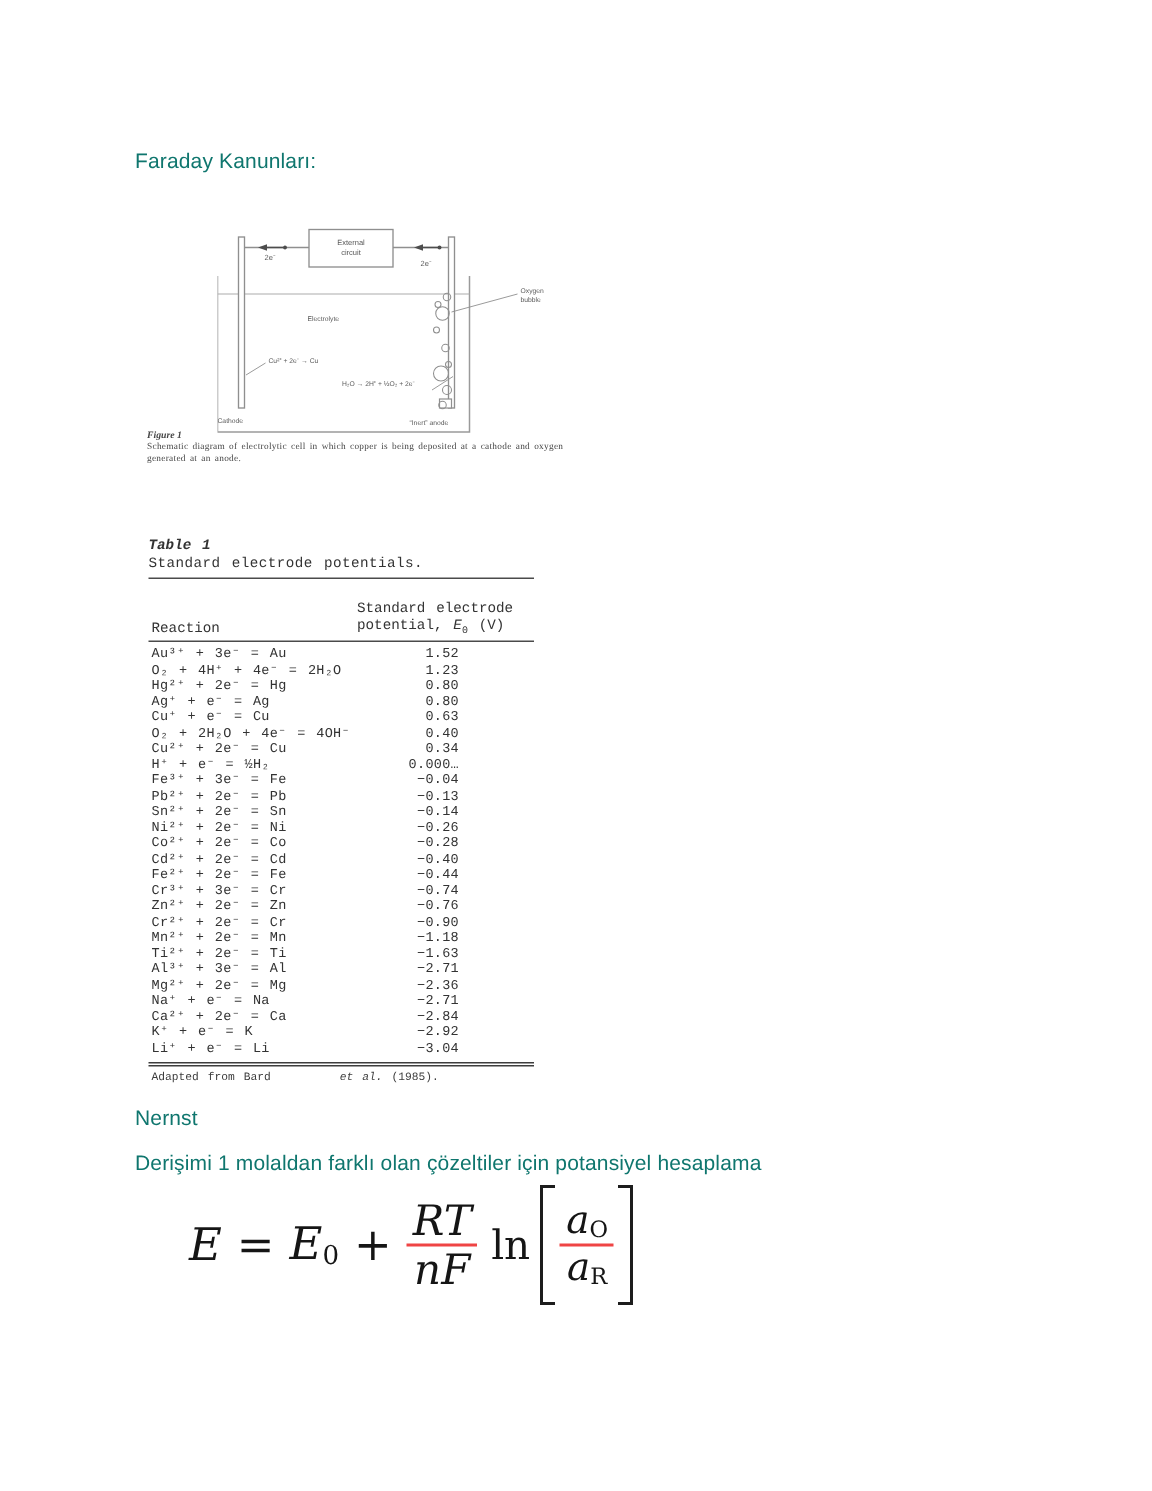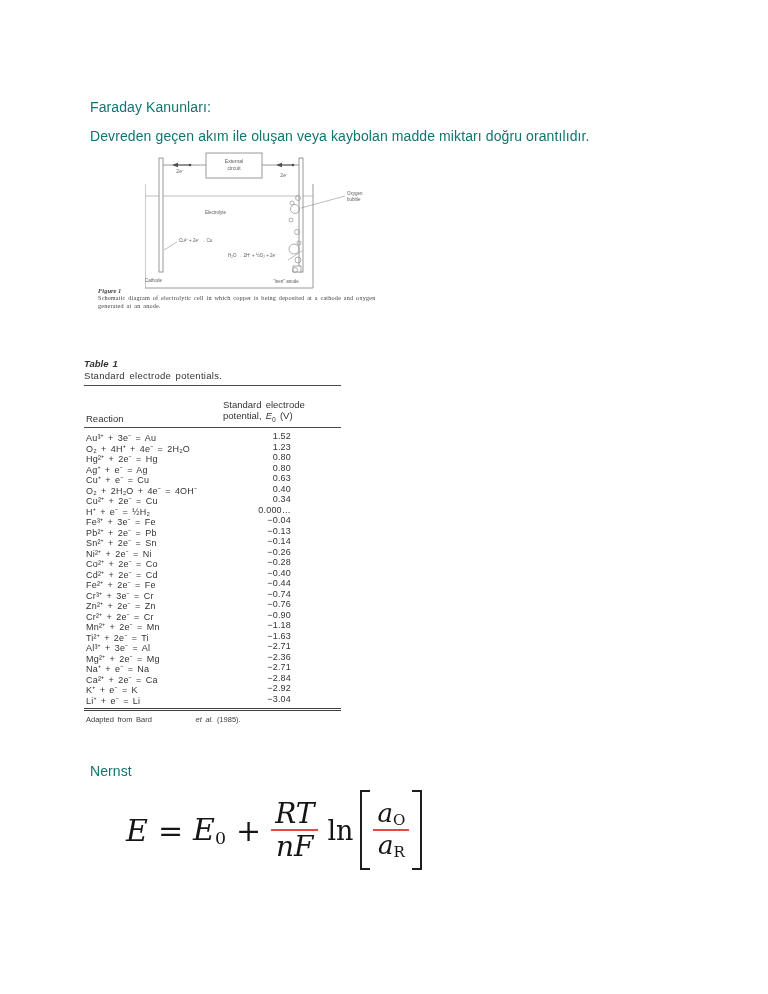--- a/index.html
+++ b/index.html
@@ -15,22 +15,22 @@
   .fig-svg text { font-family:"Liberation Sans", sans-serif; fill:#5a5a5a; }
   .fig-caption {
     position:absolute; left:98px; top:287px; width:295px;
     font-family:"Liberation Serif", serif; color:#454545;
   }
   .fig-caption .fig-label { font-size:6.5px; font-weight:bold; font-style:italic; }
   .fig-caption .fig-text { font-size:6.2px; line-height:1.25; letter-spacing:0.2px; word-spacing:1px; }
 
   
   .table-block {
-    position:absolute; left:84px; top:358px; width:257px;
-    font-family:Liberation Sans, sans-serif; color:#333333; word-spacing:1.5px;
+    position:absolute; left:99px; top:358px; width:257px;
+    font-family:Liberation Mono, monospace; color:#333333; word-spacing:1.5px;
   }
   .table-title { font-size:9.5px; font-weight:bold; font-style:italic; }
   .table-subtitle { font-size:9.5px; margin-top:1px; letter-spacing:0.3px; }
   .rule-top { border-top:1.6px solid #4a4a4a; margin-top:4px; }
   .thead { display:flex; justify-content:space-between; align-items:flex-end; padding:3px 0 3px 2px; }
   .th-reaction { font-size:9.5px;margin-top:24px; }
   .th-potential { width:118px; font-size:9.5px; line-height:1.2; }
   .th-potential .it { font-style:italic; }
   .rule-mid { border-top:1px solid #4a4a4a; }
   .tbody { padding:3px 0 2px 2px; }
@@ -59,21 +59,20 @@
   .bracket.right { border:2.5px solid #1d1d1d; border-left:none;  margin-left:3px; }
   .frac.small { font-size:26px; }
 </style>
 </head>
 <body>
 
 <div class="page">
 
   <p class="para" style="left:90px; top:84px;">Faraday Kanunları:</p>
 
-  <p class="para" style="left:90px; top:113px;">Devreden geçen akım ile oluşan veya kaybolan madde miktarı doğru orantılıdır.</p>
 
   <svg class="fig-svg scan" width="272" height="140" viewBox="0 0 272 140">
 
     <polyline points="0,34 0,138 168,138 168,34" fill="none" stroke="#9a9a9a" stroke-width="1"></polyline>
 
     <line x1="0" y1="46" x2="168" y2="46" stroke="#ababab" stroke-width="0.8"></line>
 
     <rect x="14" y="8" width="4" height="114" fill="#ffffff" stroke="#8f8f8f" stroke-width="0.9"></rect>
     <rect x="154" y="8" width="4" height="114" fill="#ffffff" stroke="#8f8f8f" stroke-width="0.9"></rect>
     <rect x="148" y="116" width="8" height="6" fill="#ffffff" stroke="#8f8f8f" stroke-width="0.8"></rect>
@@ -241,22 +240,23 @@
         </div>
         <div class="trow">
           <span class="reaction">Li⁺ + e⁻ = Li</span>
           <span class="potential">−3.04</span>
         </div>
       </div>
     <div class="rule-bottom"></div>
     <div class="table-foot"><span>Adapted from Bard </span><span class="it">et al.</span><span> (1985).</span></div>
   </div>
 
-  <p class="para" style="left:90px; top:748px;">Nernst</p>
-
+  <p class="para" style="left:90px; top:722px;">Nernst</p>
+
+  <p class="para" style="left:90px; top:752px;">Derişimi 1 molaldan farklı olan çözeltiler için potansiyel hesaplama</p>
 
   <div class="equation scan">
     <span class="it">E</span>
     <span class="op">=</span>
     <span><span class="it">E</span><sub>0</sub></span>
     <span class="op">+</span>
     <span class="frac">
       <span class="num it">RT</span>
       <span class="den it">nF</span>
     </span>

